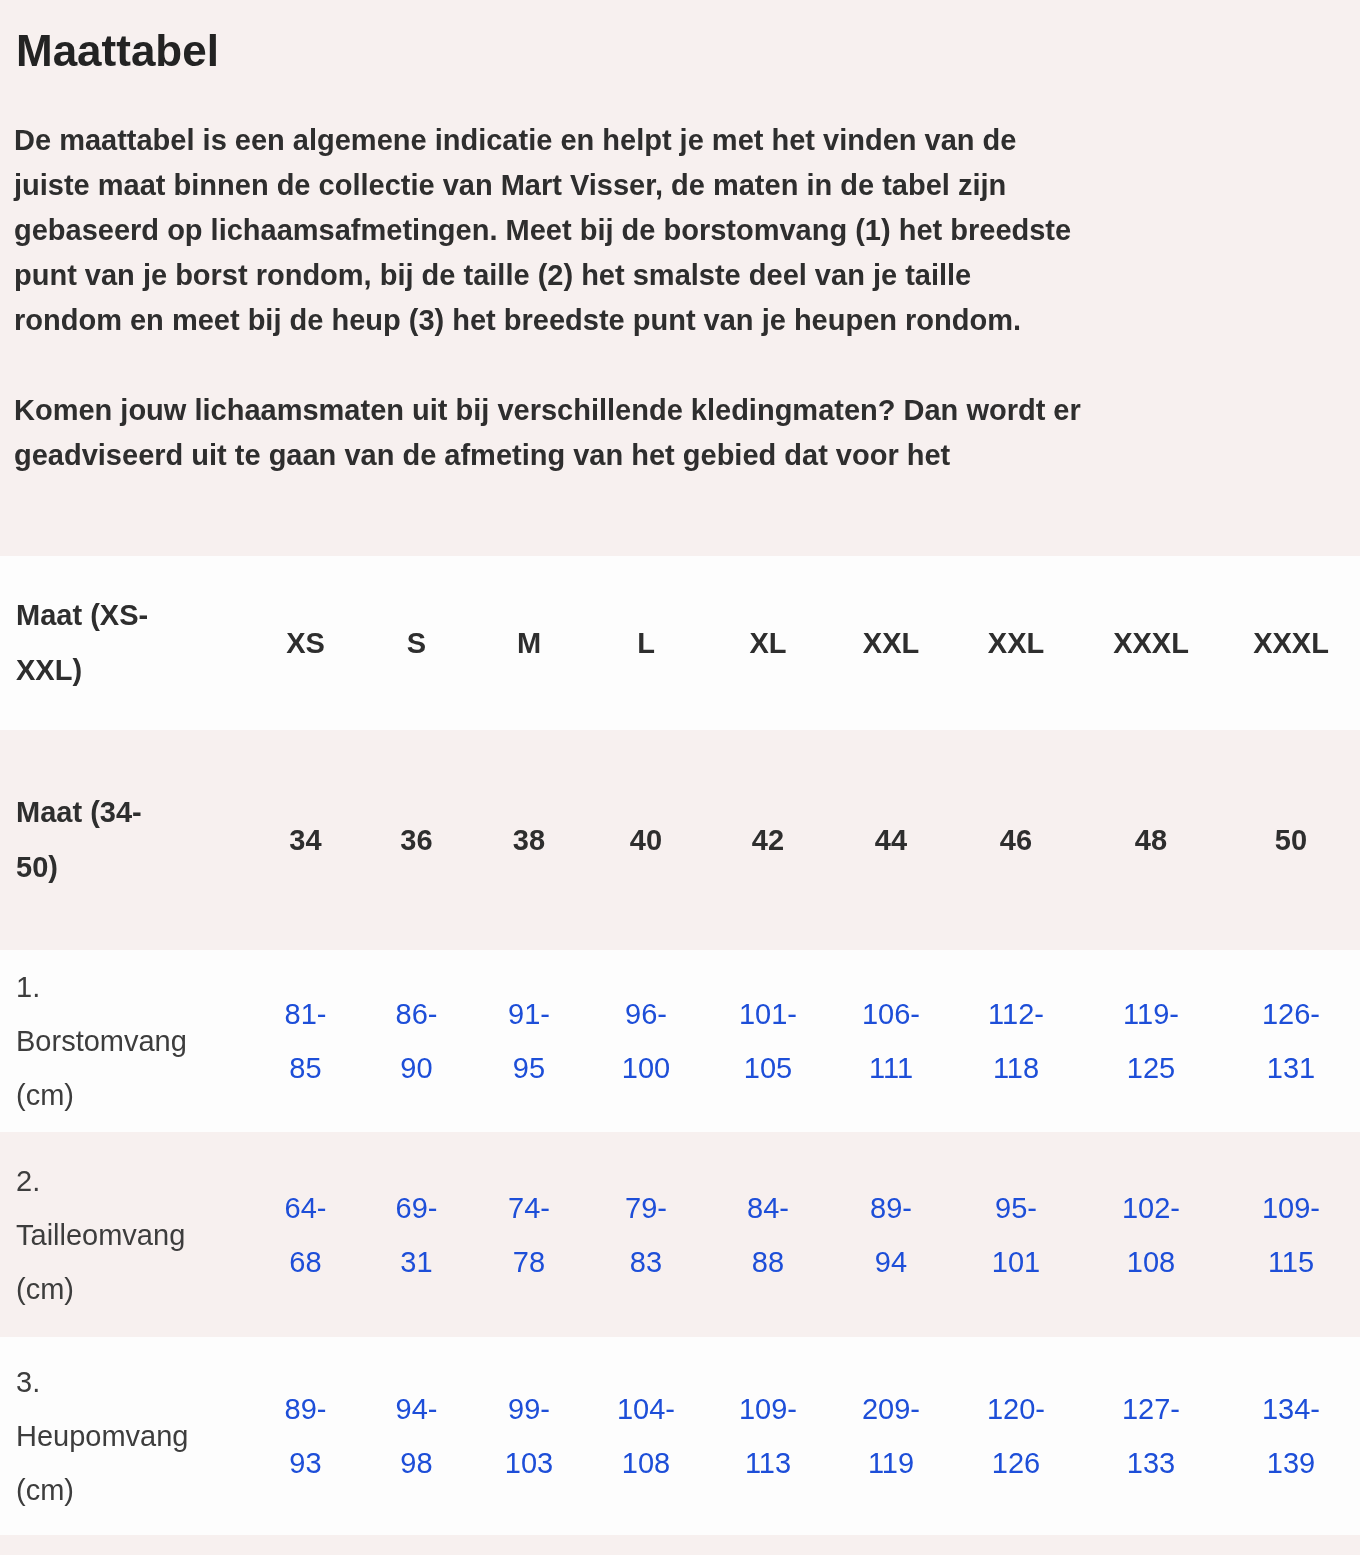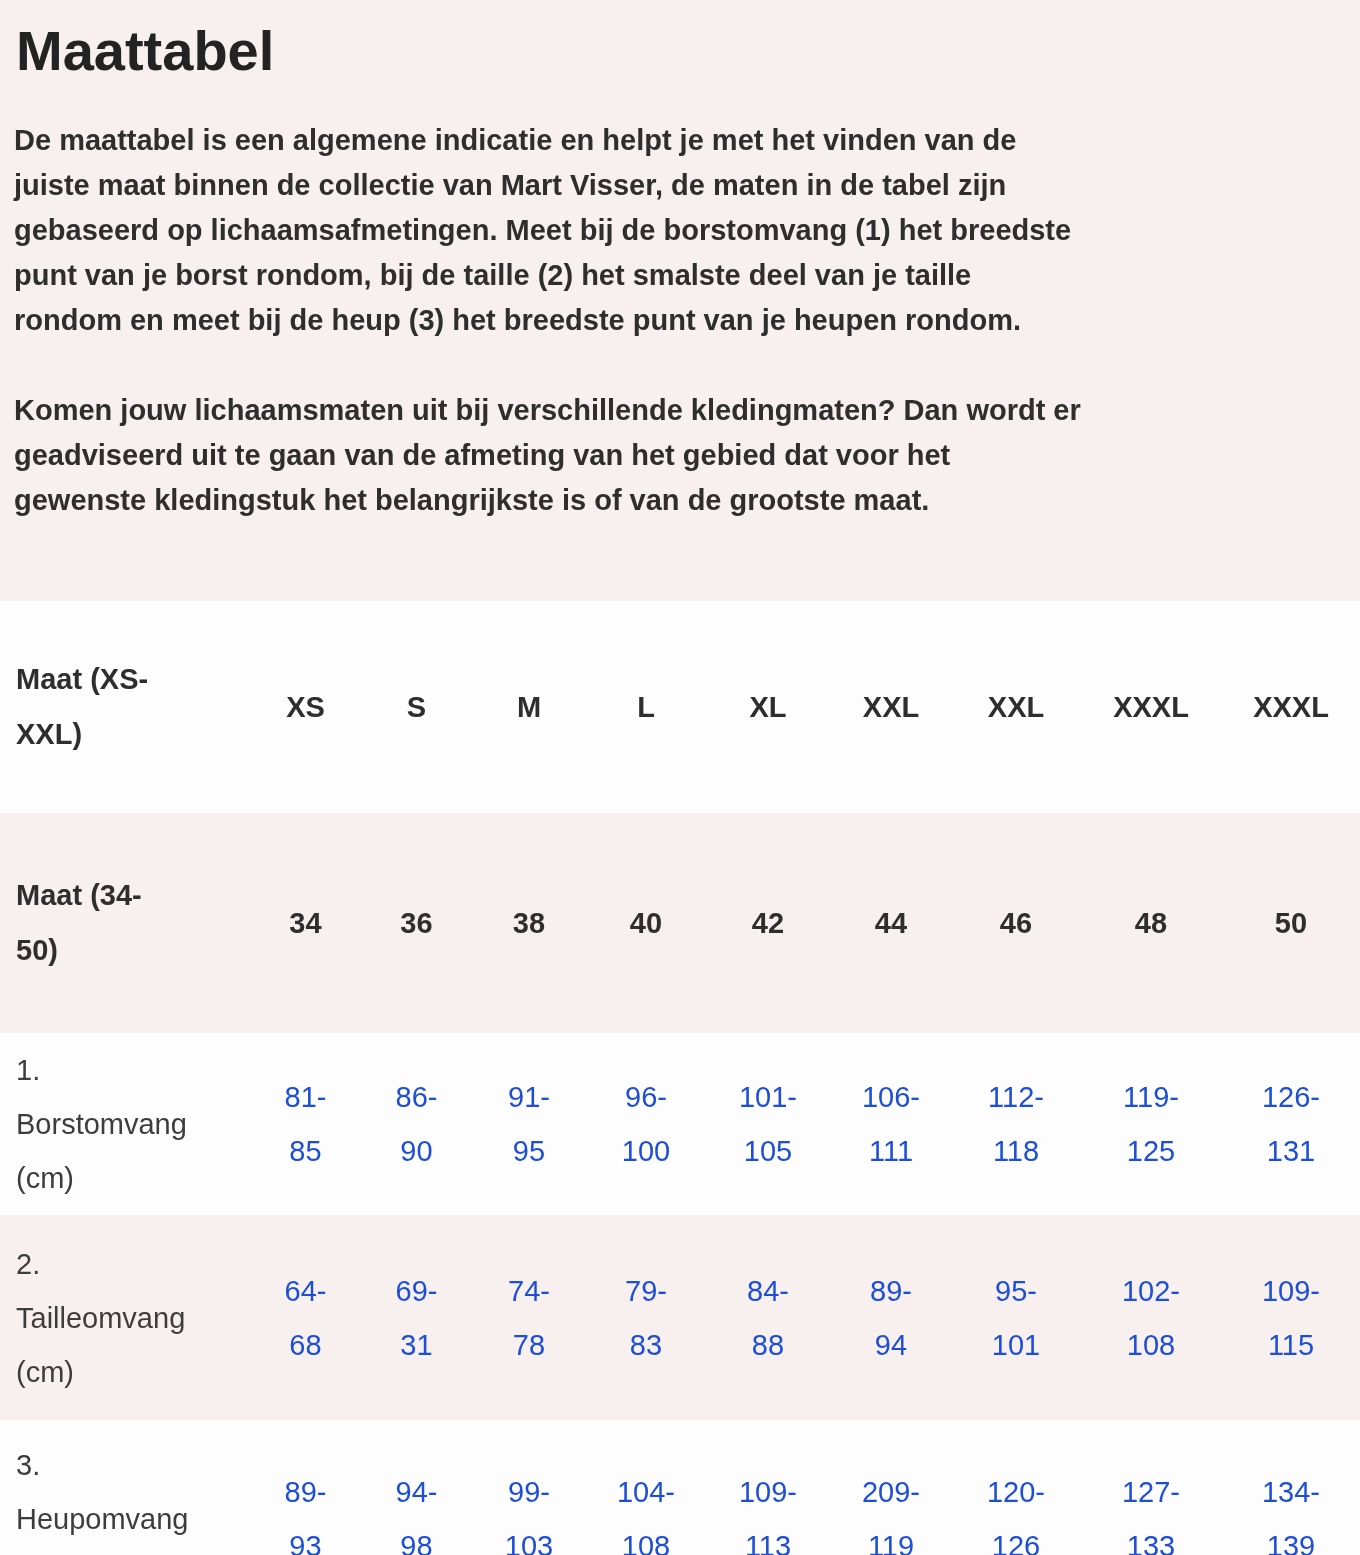--- a/index.html
+++ b/index.html
@@ -14,21 +14,21 @@
     font-family: "Liberation Sans", sans-serif;
     color: #2e2e2e;
   }
   .page {
     position: relative;
     width: 1360px;
     height: 1555px;
   }
   .title {
     margin: 26px 0 0 16px;
-    font-size: 56px;
+    font-size: 44px;
     font-weight: 700;
     line-height: 50px;
     color: #232323;
   }
   .para {
     margin-left: 14px;
     margin-right: 14px;
     font-size: 29px;
     font-weight: 700;
     color: #2e2e2e;
@@ -40,21 +40,21 @@
     white-space: nowrap;
   }
   table.size-table {
     width: 1360px;
     margin-top: 78px;
     border-collapse: collapse;
     table-layout: fixed;
   }
   tr.row-white { background: #fdfdfd; }
   tr.row-pink  { background: #f7f0ef; }
-  tr.r1 { height: 212px; }
+  tr.r1 { height: 174px; }
   tr.r2 { height: 220px; }
   tr.r3 { height: 182px; }
   tr.r4 { height: 205px; }
   tr.r5 { height: 198px; }
   th, td {
     vertical-align: middle;
     font-size: 29px;
     padding: 0;
   }
   th.lbl {
@@ -85,21 +85,20 @@
     <div class="pline">De maattabel is een algemene indicatie en helpt je met het vinden van de</div>
     <div class="pline">juiste maat binnen de collectie van Mart Visser, de maten in de tabel zijn</div>
     <div class="pline">gebaseerd op lichaamsafmetingen. Meet bij de borstomvang (1) het breedste</div>
     <div class="pline">punt van je borst rondom, bij de taille (2) het smalste deel van je taille</div>
     <div class="pline">rondom en meet bij de heup (3) het breedste punt van je heupen rondom.</div>
   </div>
 
   <div class="para para-2">
     <div class="pline">Komen jouw lichaamsmaten uit bij verschillende kledingmaten? Dan wordt er</div>
     <div class="pline">geadviseerd uit te gaan van de afmeting van het gebied dat voor het</div>
-    <div class="pline">gewenste kledingstuk het belangrijkste is of van de grootste maat.</div>
   </div>
 
   <table class="size-table">
     <colgroup>
       <col style="width:250px">
       <col style="width:111px">
       <col style="width:111px">
       <col style="width:114px">
       <col style="width:120px">
       <col style="width:124px">

